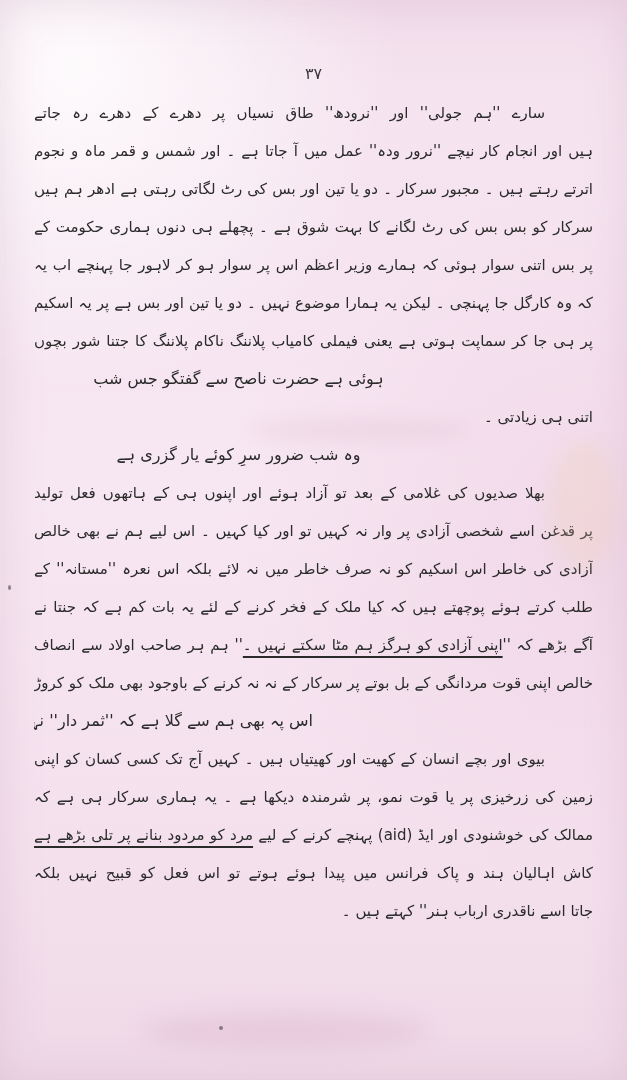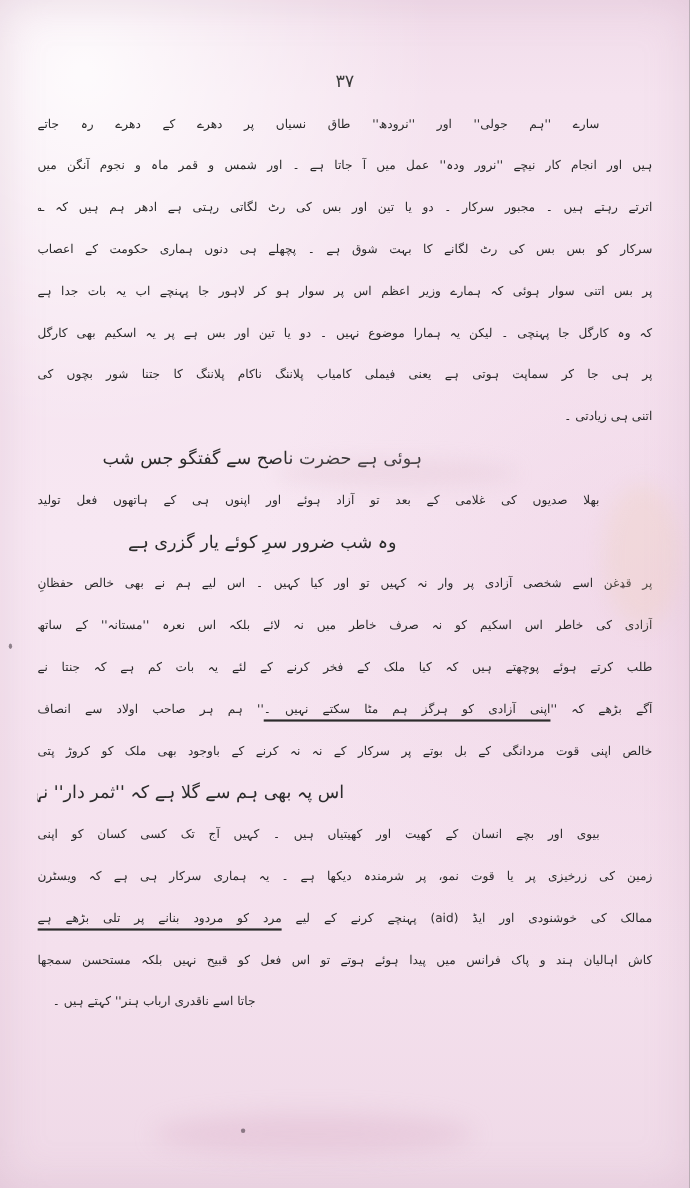--- a/index.html
+++ b/index.html
@@ -21,34 +21,34 @@
     position:absolute;top:64px;left:0;right:0;
     text-align:center;
     font-size:16px;letter-spacing:3px;
     color:#3a3a3a;
   }
   .text-block{
     position:absolute;top:94px;right:34px;left:34px;
   }
   .line{
     height:38px;line-height:38px;
-    font-size:11px;
+    font-size:15px;
     overflow:hidden;
     white-space:nowrap;
   }
   
   .line.full,.line.indent{
     white-space:normal;
     text-align:justify;
     text-align-last:justify;
   }
   .line.indent{padding-right:48px;}
   
   .line.right{text-align:right;}
-  .line.left{text-align:left;padding-left:14px;}
+  .line.left{text-align:right;padding-left:14px;}
   
   .line.verse{text-align:center;padding-right:190px;padding-left:40px;font-size:16px;}
   .line.verse2{text-align:center;padding-right:280px;padding-left:2px;font-size:16px;}
   .u{
     text-decoration:underline;
     text-decoration-thickness:2px;
     text-underline-offset:6px;
   }
   
   .smudge{position:absolute;border-radius:50%;pointer-events:none;}
@@ -67,24 +67,24 @@
   <div class="page-number">۳۷</div>
 
   <div class="text-block" id="lines">
       <div class="line indent" dir="rtl"><span>سارے ''ہم جولی'' اور ''نرودھ'' طاق نسیاں پر دھرے کے دھرے رہ جاتے</span></div>
       <div class="line full" dir="rtl"><span>ہیں اور انجام کار نیچے ''نرور ودہ'' عمل میں آ جاتا ہے ۔ اور شمس و قمر ماہ و نجوم آنگن میں</span></div>
       <div class="line full" dir="rtl"><span>اترتے رہتے ہیں ۔ مجبور سرکار ۔ دو یا تین اور بس کی رٹ لگاتی رہتی ہے ادھر ہم ہیں کہ ؎</span></div>
       <div class="line full" dir="rtl"><span>سرکار کو بس بس کی رٹ لگانے کا بہت شوق ہے ۔ پچھلے ہی دنوں ہماری حکومت کے اعصاب</span></div>
       <div class="line full" dir="rtl"><span>پر بس اتنی سوار ہوئی کہ ہمارے وزیر اعظم اس پر سوار ہو کر لاہور جا پہنچے اب یہ بات جدا ہے</span></div>
       <div class="line full" dir="rtl"><span>کہ وہ کارگل جا پہنچی ۔ لیکن یہ ہمارا موضوع نہیں ۔ دو یا تین اور بس ہے پر یہ اسکیم بھی کارگل</span></div>
       <div class="line full" dir="rtl"><span>پر ہی جا کر سماپت ہوتی ہے یعنی فیملی کامیاب پلاننگ ناکام پلاننگ کا جتنا شور بچوں کی</span></div>
+      <div class="line verse" dir="rtl"><span>ہوئی ہے حضرت ناصح سے گفتگو جس شب</span></div>
       <div class="line right" dir="rtl"><span>اتنی ہی زیادتی ۔</span></div>
-      <div class="line verse" dir="rtl"><span>ہوئی ہے حضرت ناصح سے گفتگو جس شب</span></div>
+      <div class="line verse" dir="rtl"><span>وہ شب ضرور سرِ کوئے یار گزری ہے</span></div>
       <div class="line indent" dir="rtl"><span>بھلا صدیوں کی غلامی کے بعد تو آزاد ہوئے اور اپنوں ہی کے ہاتھوں فعل تولید</span></div>
-      <div class="line verse" dir="rtl"><span>وہ شب ضرور سرِ کوئے یار گزری ہے</span></div>
       <div class="line full" dir="rtl"><span>پر قدغن اسے شخصی آزادی پر وار نہ کہیں تو اور کیا کہیں ۔ اس لیے ہم نے بھی خالص حفظانِ</span></div>
       <div class="line full" dir="rtl"><span>آزادی کی خاطر اس اسکیم کو نہ صرف خاطر میں نہ لائے بلکہ اس نعرہ ''مستانہ'' کے ساتھ</span></div>
       <div class="line full" dir="rtl"><span>طلب کرتے ہوئے پوچھتے ہیں کہ کیا ملک کے فخر کرنے کے لئے یہ بات کم ہے کہ جنتا نے</span></div>
       <div class="line full" dir="rtl"><span>آگے بڑھے کہ ''</span><span class="u">اپنی آزادی کو ہرگز ہم مٹا سکتے نہیں ۔</span><span>'' ہم ہر صاحب اولاد سے انصاف</span></div>
       <div class="line full" dir="rtl"><span>خالص اپنی قوت مردانگی کے بل بوتے پر سرکار کے نہ نہ کرنے کے باوجود بھی ملک کو کروڑ پتی</span></div>
       <div class="line verse2" dir="rtl"><span>اس پہ بھی ہم سے گلا ہے کہ ''ثمر دار'' نہیں</span></div>
       <div class="line indent" dir="rtl"><span>بیوی اور بچے انسان کے کھیت اور کھیتیاں ہیں ۔ کہیں آج تک کسی کسان کو اپنی</span></div>
       <div class="line full" dir="rtl"><span>زمین کی زرخیزی پر یا قوت نمو، پر شرمندہ دیکھا ہے ۔ یہ ہماری سرکار ہی ہے کہ ویسٹرن</span></div>
       <div class="line full" dir="rtl"><span>ممالک کی خوشنودی اور ایڈ (aid) پہنچے کرنے کے لیے </span><span class="u">مرد کو مردود بنانے پر تلی بڑھے ہے</span></div>
       <div class="line full" dir="rtl"><span>کاش اہالیان ہند و پاک فرانس میں پیدا ہوئے ہوتے تو اس فعل کو قبیح نہیں بلکہ مستحسن سمجھا</span></div>

